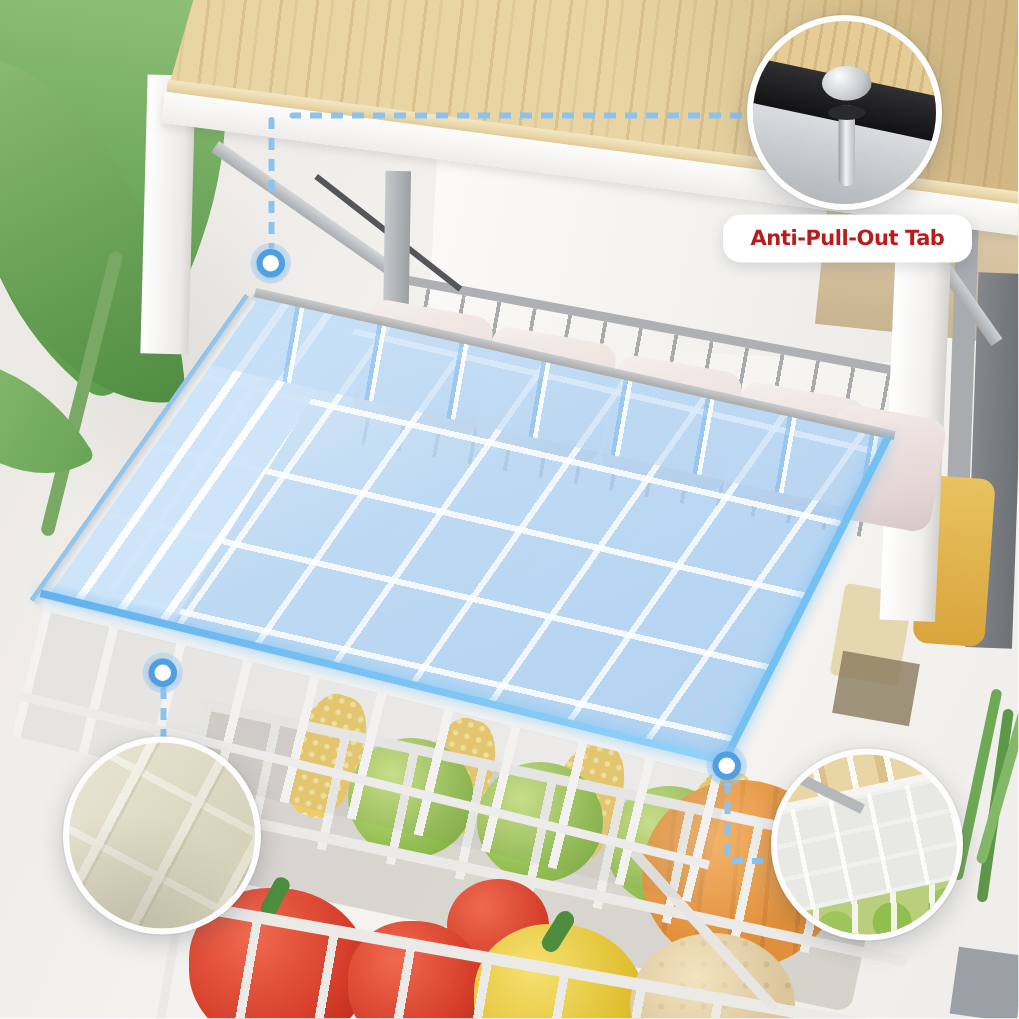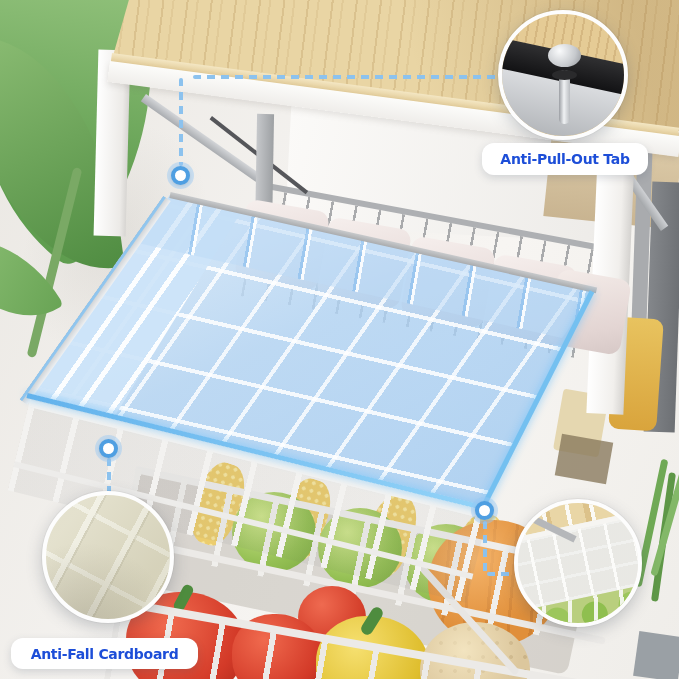--- a/index.html
+++ b/index.html
@@ -8,21 +8,21 @@
     background:linear-gradient(115deg,#eae7e2 0%,#f3f1ee 38%,#f7f5f2 62%,#efede9 100%);}
   .abs{position:absolute;}
   .leaf{border-radius:4% 96% 6% 96%;}
   .dash-h{height:4px;background:repeating-linear-gradient(90deg,#8cc2ee 0 8px,rgba(0,0,0,0) 8px 14px);border-radius:2px;}
   .dash-v{width:4px;background:repeating-linear-gradient(180deg,#8cc2ee 0 8px,rgba(0,0,0,0) 8px 14px);border-radius:2px;}
   .pin{width:11px;height:11px;border-radius:50%;background:#fff;border:4px solid #4f9fe2;
     box-shadow:0 0 0 4px rgba(150,200,243,.45),0 1px 3px rgba(0,0,0,.18);}
   .inset{border-radius:50%;border:4px solid #fdfdfd;box-sizing:border-box;overflow:hidden;
     box-shadow:0 5px 16px rgba(70,80,95,.28),0 0 0 1px rgba(0,0,0,.04);}
   .callout-label{background:#ffffff;border-radius:12px;display:flex;align-items:center;justify-content:center;
-    font-weight:bold;color:#1d4ed8;box-shadow:0 3px 9px rgba(60,80,100,.18);white-space:nowrap;}
+    font-weight:bold;color:#b91c1c;box-shadow:0 3px 9px rgba(60,80,100,.18);white-space:nowrap;}
   .rim{transform-origin:0 50%;}
   .veg{border-radius:50%;}
 </style>
 </head>
 <body>
 
 <div id="stage">
 
   <div class="abs" style="left:0;top:80px;width:230px;height:320px;background:radial-gradient(closest-side,rgba(150,145,135,.16),rgba(0,0,0,0) 75%);transform:rotate(24deg);"></div>
 
@@ -149,15 +149,14 @@
         <div class="abs veg" style="left:90px;top:6px;width:26px;height:26px;background:#8fbf4f;"></div>
         <div class="abs veg" style="left:128px;top:4px;width:26px;height:26px;background:#9cc65c;"></div>
         <div class="abs" style="left:34px;top:30px;width:80px;height:13px;border-radius:7px;background:#c94236;"></div>
         <div class="abs" style="left:0;top:0;width:100%;height:100%;background:repeating-linear-gradient(100deg,rgba(250,250,248,.9) 0 4px,rgba(0,0,0,0) 4px 26px);"></div>
       </div>
       <div class="abs" style="left:-8px;top:26px;width:120px;height:7px;transform:rotate(38deg);background:#b5b7ba;"></div>
     </div>
   </div>
 
   <div class="abs callout-label" style="left:482px;top:143px;width:166px;height:32px;font-size:14px;letter-spacing:-0.3px;">Anti-Pull-Out Tab</div>
-  <div class="abs callout-label" style="left:11px;top:638px;width:187px;height:31px;font-size:14px;letter-spacing:-0.3px;">Anti-Fall Cardboard</div>
 
 </div>
 
 </body></html>

